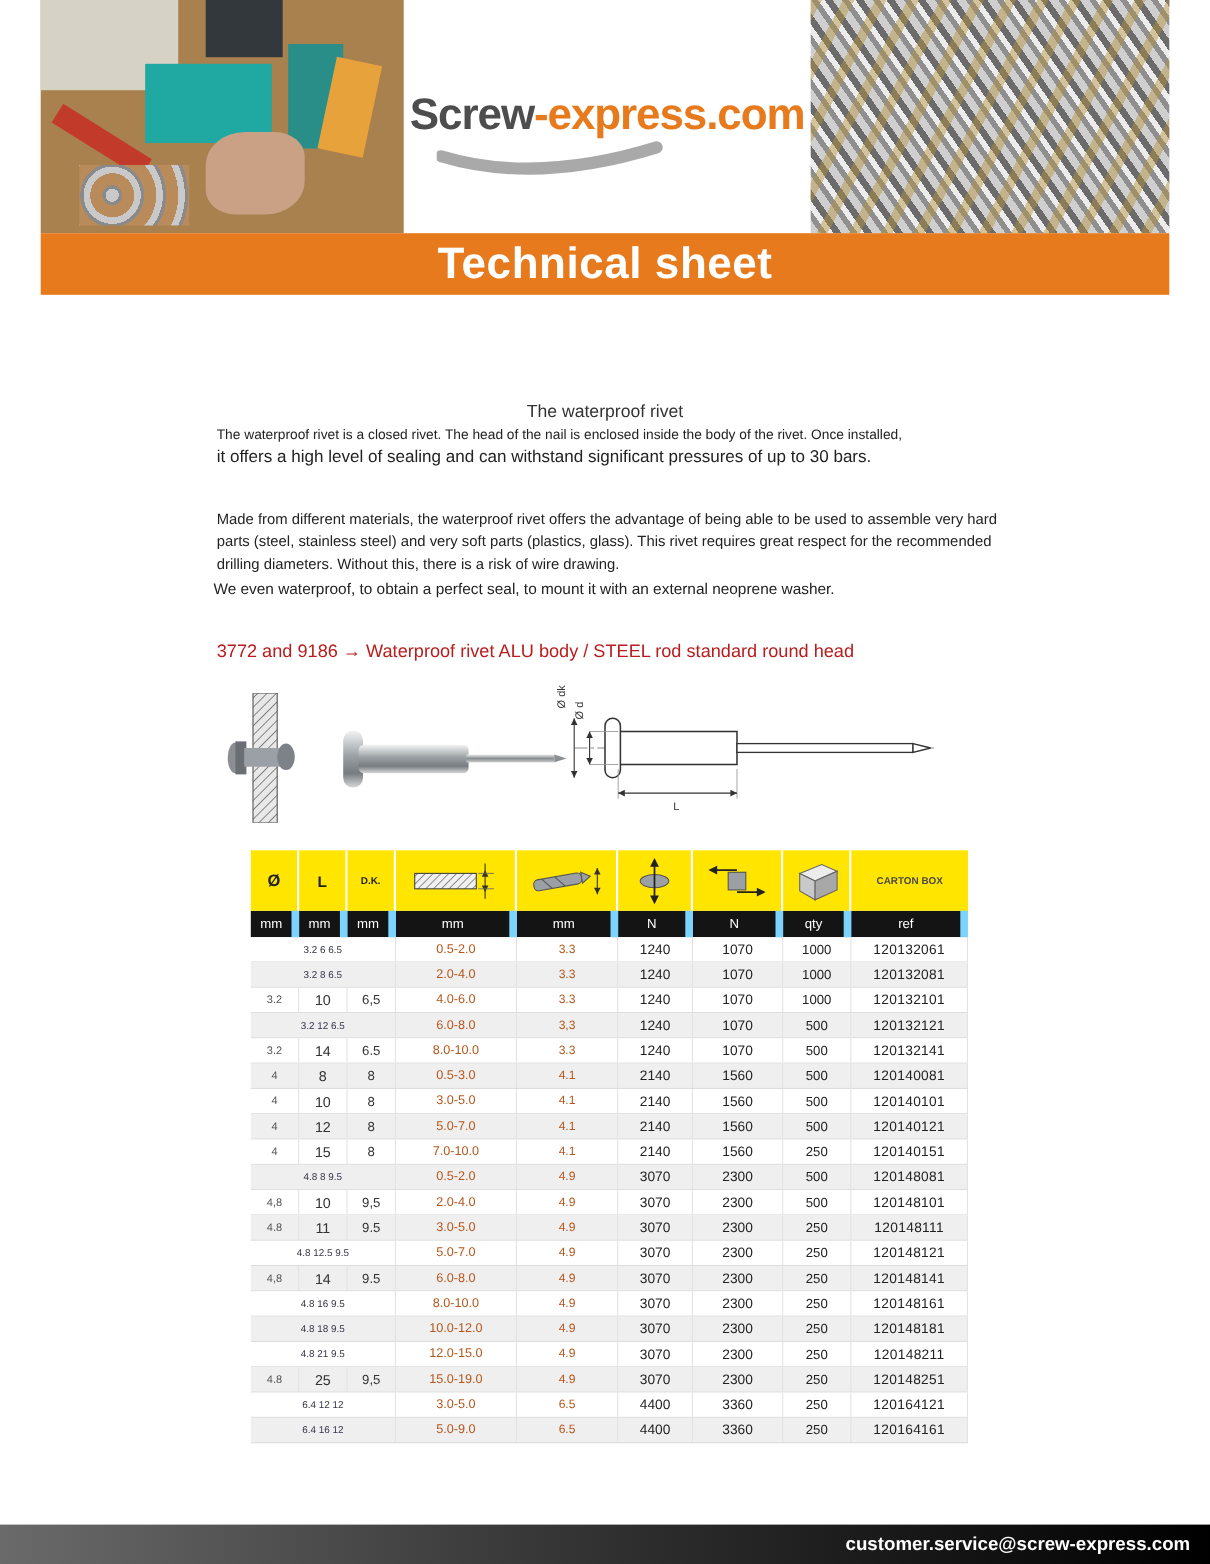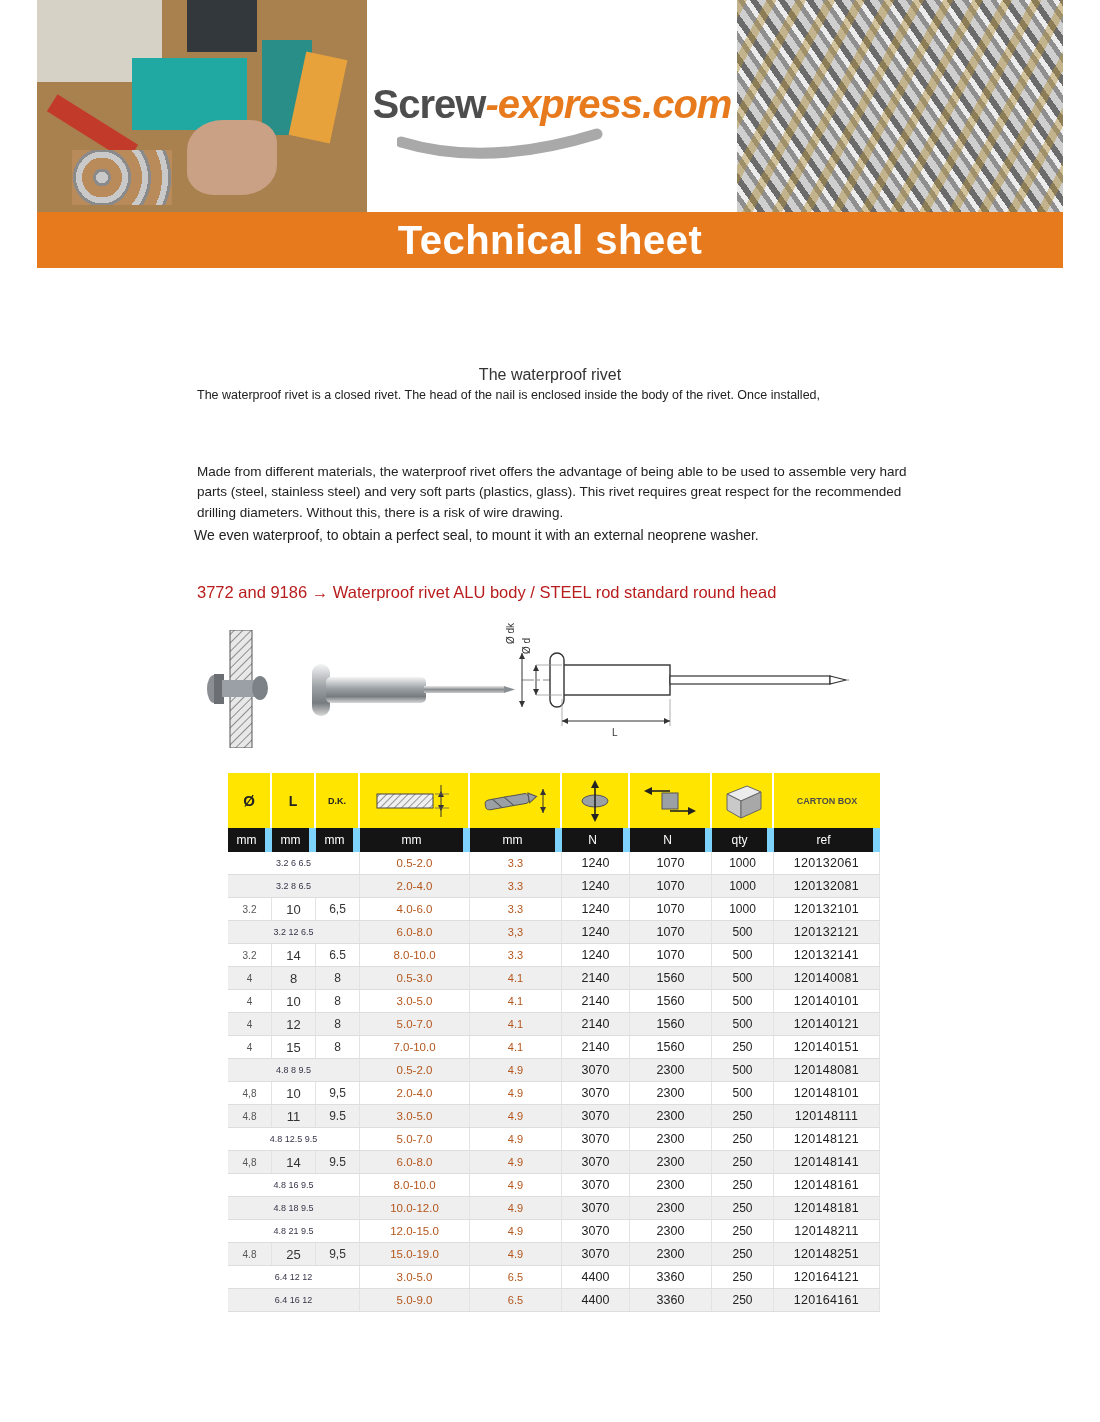--- a/index.html
+++ b/index.html
@@ -12,21 +12,21 @@
   .photo{position:absolute;top:0;height:212px;overflow:hidden;}
   .photo-left{left:37px;width:330px;background:#a9814f;}
   .photo-left .blk{position:absolute;}
   .photo-right{left:737px;width:326px;
     background:
       repeating-linear-gradient(118deg, rgba(181,146,60,.45) 0 9px, rgba(0,0,0,0) 9px 26px),
       repeating-linear-gradient(55deg, #cfcfcf 0 7px, #8f8f8f 7px 12px, #ececec 12px 17px, #6b6b6b 17px 23px);}
   .logo-zone{position:absolute;left:367px;top:0;width:370px;height:212px;}
   .logo-row{position:absolute;left:50%;top:82px;transform:translateX(-50%);white-space:nowrap;font-size:40px;font-weight:bold;}
   .logo-part1{color:#4d4d4d;letter-spacing:-1px;}
-  .logo-part2{color:var(--orange);font-style:italic;letter-spacing:-1px;}
+  .logo-part2{color:var(--orange);letter-spacing:-1px;}
   .logo-swoosh{position:absolute;left:30px;top:128px;}
 
   .banner{position:absolute;left:37px;top:212px;width:1026px;height:56px;background:var(--orange);
     color:#fff;font-size:40px;font-weight:bold;text-align:center;line-height:56px;letter-spacing:.5px;}
 
   
   .doc-title{position:absolute;left:0;top:366px;width:1100px;text-align:center;font-size:16px;color:#333;}
   .para1{position:absolute;left:197px;top:388px;width:730px;color:#222;}
   .para1 .l1{font-size:12.5px;}
   .para1 .l2{font-size:15.5px;margin-top:5px;}
@@ -94,20 +94,21 @@
       <path d="M4,14 Q90,40 200,6" fill="none" stroke="#9a9a9a" stroke-width="11" stroke-linecap="round" opacity="0.85"></path>
     </svg>
     <div class="logo-row"><span class="logo-part1">Screw</span><span class="logo-part2">-express.com</span></div>
   </div>
 
   <div class="banner">Technical sheet</div>
 
   <div class="doc-title">The waterproof rivet</div>
   <div class="para1">
     <div class="l1">The waterproof rivet is a closed rivet. The head of the nail is enclosed inside the body of the rivet. Once installed,</div>
+    <div class="l2">it offers a high level of sealing and can withstand significant pressures of up to 30 bars.</div>
   </div>
   <div class="para2">Made from different materials, the waterproof rivet offers the advantage of being able to be used to assemble very hard parts (steel, stainless steel) and very soft parts (plastics, glass). This rivet requires great respect for the recommended drilling diameters. Without this, there is a risk of wire drawing.</div>
   <div class="para3">We even waterproof, to obtain a perfect seal, to mount it with an external neoprene washer.</div>
   <div class="section-heading">3772 and 9186 → Waterproof rivet ALU body / STEEL rod standard round head</div>
 
   <div class="drawings">
 
     <svg class="dr dr-cross" width="78" height="118" viewBox="0 0 78 118">
       <defs>
         <pattern id="hatchA" width="6" height="6" patternTransform="rotate(45)" patternUnits="userSpaceOnUse">
@@ -436,14 +437,17 @@
           <div class="tcell c3 accent">5.0-9.0</div>
           <div class="tcell c4 accent">6.5</div>
           <div class="tcell c5">4400</div>
           <div class="tcell c6">3360</div>
           <div class="tcell c7">250</div>
           <div class="tcell c8">120164161</div>
         </div>
       </div>
   </div>
 
+  <div class="footer">
+    <div class="footer-email">customer.service@screw-express.com</div>
+  </div>
 
 </div>
 
 </body></html>

